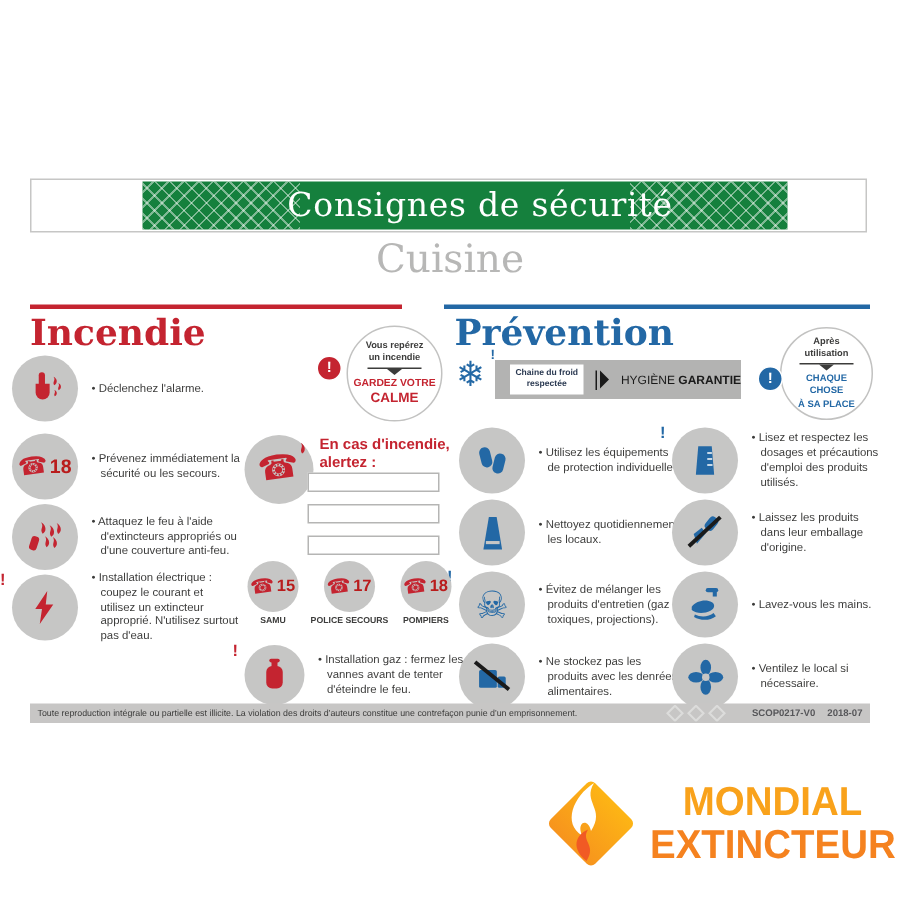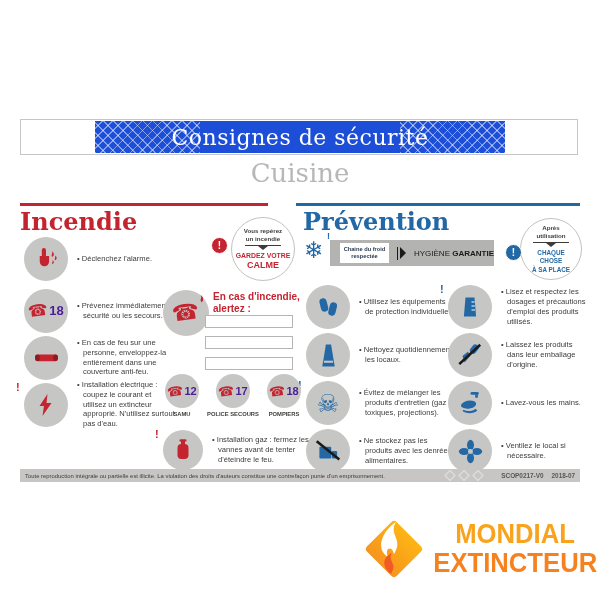--- a/index.html
+++ b/index.html
@@ -2,52 +2,52 @@
 <html><head>
 <meta charset="utf-8">
 <style>
   html,body{margin:0;padding:0;background:#fff;}
   .poster{position:relative;width:600px;height:600px;background:#fff;overflow:hidden;
           font-family:"Liberation Sans",sans-serif;color:#3C3C3B;}
 
   
   .banner-frame{position:absolute;left:20px;top:119px;width:558px;height:36px;
                 border:1px solid #C6C6C5;background:#fff;box-sizing:border-box;}
-  .banner-band{position:absolute;left:95px;top:121px;width:410px;height:32px;background:#1d4ed8;
-               display:flex;align-items:center;justify-content:center;}
+  .banner-band{position:absolute;left:95px;top:121px;width:410px;height:32px;background:#15803d;
+               display:flex;align-items:center;justify-content:center;padding-left:20px;}
   .band-pattern{position:absolute;top:0;bottom:0;width:105px;
      background:repeating-linear-gradient(45deg,rgba(255,255,255,.45) 0 1.2px,transparent 1.2px 7px),
                 repeating-linear-gradient(-45deg,rgba(255,255,255,.45) 0 1.2px,transparent 1.2px 7px);}
   .band-pattern.left{left:0;} .band-pattern.right{right:0;}
   .banner-title{position:relative;font-family:"DejaVu Serif",serif;font-size:22px;color:#fff;letter-spacing:.5px;}
   .subtitle{position:absolute;left:0;top:158px;width:600px;text-align:center;
             font-family:"DejaVu Serif",serif;font-size:26px;color:#B7B7B6;}
 
   
   .rule{position:absolute;top:203px;height:2.5px;}
   .rule-red{left:20px;width:248px;background:#C42430;}
   .rule-blue{left:296px;width:284px;background:#2368A5;}
   .sec-head{position:absolute;top:207px;font-family:"DejaVu Serif",serif;font-weight:bold;font-size:24px;}
   .sec-head.red{left:20px;color:#C42430;}
   .sec-head.blue{left:303px;color:#2368A5;}
 
   
   .col{position:absolute;}
-  #inc-col{left:24px;top:230px;width:152px;}
+  #inc-col{left:8px;top:230px;width:152px;}
   #prev-col1{left:306px;top:283px;width:148px;}
   #prev-col2{left:448px;top:283px;width:142px;}
   .row{display:flex;align-items:center;gap:9px;height:48px;}
   #inc-col .row{height:47px;} #inc-col .row:nth-child(1){height:57px;}
   .circle{width:44px;height:44px;border-radius:50%;background:#C6C6C5;flex:none;
           display:flex;align-items:center;justify-content:center;position:relative;}
   .item-text{font-size:7.6px;line-height:1.3;color:#3C3C3B;padding-left:6px;text-indent:-6px;}
   .alert-mark{position:absolute;left:-8px;top:-2px;font-weight:bold;font-size:11px;}
   .red-sec .alert-mark{color:#C42430;} .blue-sec .alert-mark{color:#2368A5;}
   .tel{font-family:"DejaVu Sans",sans-serif;color:#C42430;line-height:1;transform:rotate(-8deg);display:inline-block;}
-  .circle-num{font-weight:bold;font-size:13px;color:#4c1d95;margin-left:1px;}
+  .circle-num{font-weight:bold;font-size:13px;color:#b91c1c;margin-left:1px;}
   .glyph-blue{font-family:"DejaVu Sans",sans-serif;color:#2368A5;line-height:1;}
 
   
   #alert-block{position:absolute;left:163px;top:288px;width:150px;height:190px;}
   #alert-block .head-circle{position:absolute;left:0;top:2px;width:46px;height:46px;}
   .alert-title{position:absolute;left:50px;top:3px;font-weight:bold;color:#C42430;font-size:10px;line-height:1.2;}
   .inputs{position:absolute;left:42px;top:27px;display:flex;flex-direction:column;gap:8px;}
   .inputs input{width:88px;height:13px;border:1px solid #B5B5B4;background:#fff;box-sizing:border-box;}
   .phones{position:absolute;left:0;top:86px;width:140px;display:flex;justify-content:space-between;}
   .phone-cell{display:flex;flex-direction:column;align-items:center;min-width:38px;}
@@ -179,26 +179,31 @@
       <div class="row">
         <div class="circle">
           <span class="tel" style="font-size:16px">☎</span>
           <span class="circle-num">18</span>
         </div>
         <span class="item-text">• Prévenez immédiatement la sécurité ou les secours.</span>
       </div>
       <div class="row">
         <div class="circle">
           <svg viewBox="0 0 26 26" width="27" height="27">
-            <rect x="2" y="10" width="22" height="6.5" rx="3.2" fill="#C42430"></rect>
-            <rect x="2" y="10" width="4.5" height="6.5" rx="2.2" fill="#8E1B20"></rect>
-            <rect x="19.5" y="10" width="4.5" height="6.5" rx="2.2" fill="#8E1B20"></rect>
-          </svg>
-        </div>
-        <span class="item-text">• En cas de feu sur une personne, enveloppez-la entièrement dans une couverture anti-feu.</span>
+            <g fill="#C42430">
+              <rect x="3" y="13" width="5" height="9" rx="2" transform="rotate(18 5.5 17.5)"></rect>
+              <path d="M10 4c2.2 3.2-1.2 4.2 1 7.4 2.6-1.2 2.6-5.4-1-7.4z"></path>
+              <path d="M15.5 6c2.2 3.2-1.2 4.2 1 7.4 2.6-1.2 2.6-5.4-1-7.4z"></path>
+              <path d="M20 4.5c2 3-1 4 1 7 2.4-1.2 2.4-5-1-7z"></path>
+              <path d="M12.5 13c2 3-1 4 1 7 2.4-1.2 2.4-5-1-7z"></path>
+              <path d="M17.5 13.5c2 3-1 4 1 7 2.4-1.2 2.4-5-1-7z"></path>
+            </g>
+          </svg>
+        </div>
+        <span class="item-text">• Attaquez le feu à l'aide d'extincteurs appropriés ou d'une couverture anti-feu.</span>
       </div>
       <div class="row">
         <div class="circle">
           <svg viewBox="0 0 26 26" width="26" height="26">
             <polygon points="14.5,2 6.5,14 11,14 9.5,24 18.5,11 13.5,11" fill="#C42430"></polygon>
           </svg>
           <span class="alert-mark">!</span>
         </div>
         <span class="item-text">• Installation électrique : coupez le courant et utilisez un extincteur approprié. N'utilisez surtout pas d'eau.</span>
       </div>
@@ -312,21 +317,21 @@
     </div>
     <div class="inputs" id="alert-inputs">
         <input type="text" value="" style="">
         <input type="text" value="" style="">
         <input type="text" value="" style="">
       </div>
     <div class="phones" id="phones-row">
         <div class="phone-cell">
           <div class="circle">
             <span class="tel" style="font-size:13px">☎</span>
-            <span class="circle-num" style="font-size: 11px;">12</span>
+            <span class="circle-num" style="font-size: 11px;">15</span>
           </div>
           <span class="phone-label">SAMU</span>
         </div>
         <div class="phone-cell">
           <div class="circle">
             <span class="tel" style="font-size:13px">☎</span>
             <span class="circle-num" style="font-size: 11px;">17</span>
           </div>
           <span class="phone-label">POLICE SECOURS</span>
         </div>

